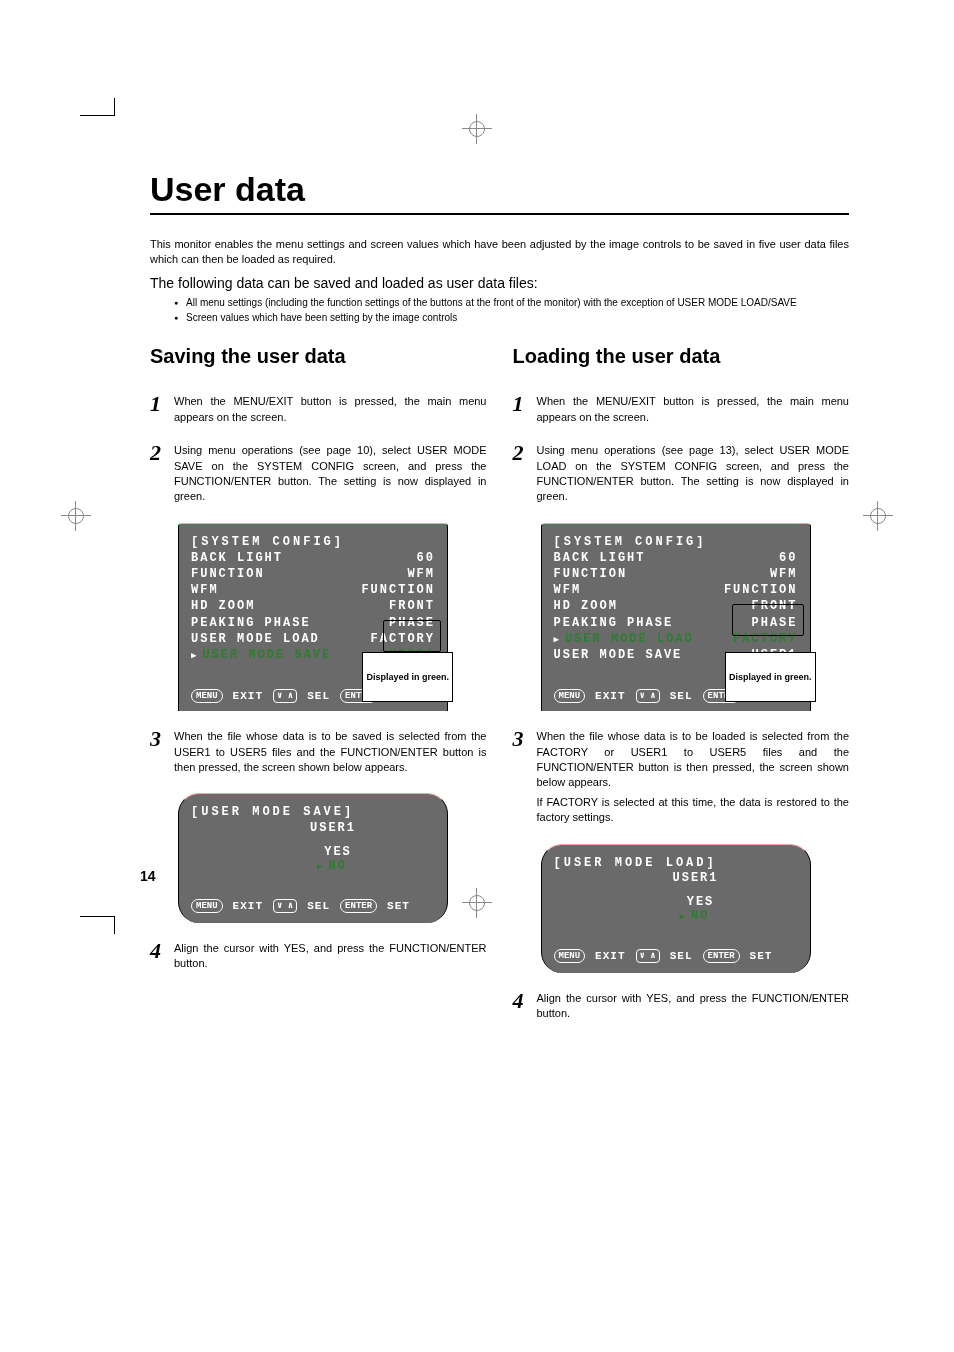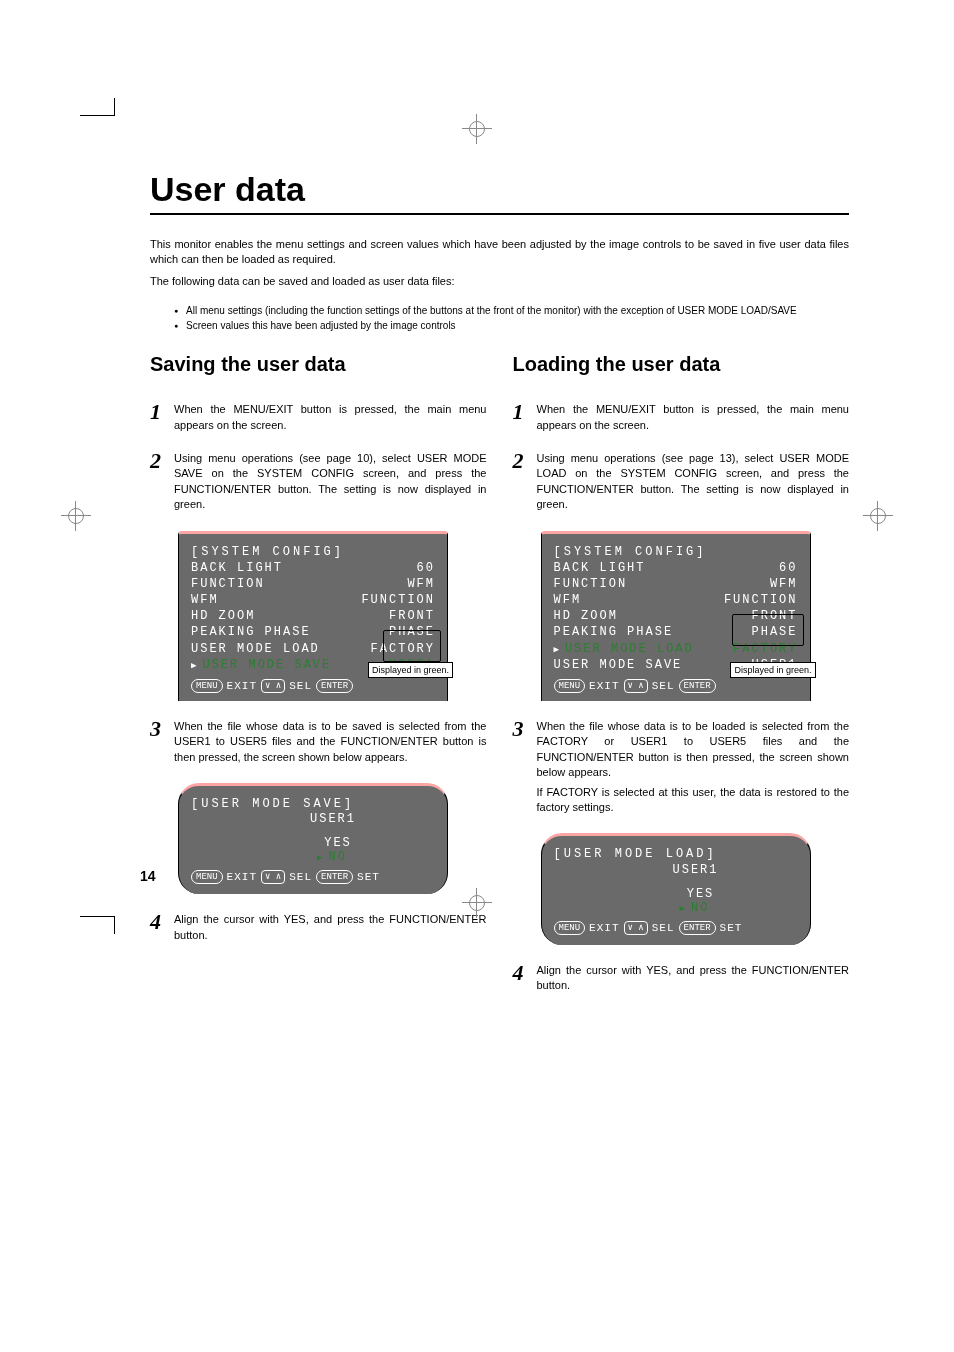--- a/index.html
+++ b/index.html
@@ -17,46 +17,46 @@
   .sidemark { position: absolute; top: 50%; transform: translateY(-50%); width: 22px; height: 22px; }
   .sidemark.left  { left: 65px; }
   .sidemark.right { right: 65px; }
   .sidemark::before, .sidemark::after { content: ""; position: absolute; background: #888; }
   .sidemark::before { left: 10px; top: -4px; width: 1px; height: 30px; }
   .sidemark::after  { top: 10px; left: -4px; height: 1px; width: 30px; }
   .sidemark .circ { position: absolute; left: 3px; top: 3px; width: 16px; height: 16px; border: 1px solid #888; border-radius: 50%; }
 
   h1 { font-size: 34px; font-weight: bold; border-bottom: 2px solid #000; padding-bottom: 4px; margin-bottom: 22px; }
   .intro { font-size: 11px; line-height: 1.4; text-align: justify; margin-bottom: 6px; }
-  .intro-sub { font-size: 11px; line-height: 1.4; margin-bottom: 14px; }
+  .intro-sub { font-size: 14px; line-height: 1.4; margin-bottom: 2px; }
   ul.bullets { list-style: none; padding-left: 24px; font-size: 10px; line-height: 1.5; }
   ul.bullets li { position: relative; padding-left: 12px; text-align: justify; }
   ul.bullets li::before { content: "●"; position: absolute; left: 0; font-size: 7px; top: 3px; }
 
   .columns { display: flex; gap: 26px; margin-top: 20px; }
   .col { flex: 1; }
   h2 { font-size: 20px; font-weight: bold; margin-bottom: 26px; }
 
   .step { display: flex; gap: 8px; margin-bottom: 18px; }
   .step-num { font-family: "Times New Roman", serif; font-style: italic; font-size: 22px; font-weight: bold; line-height: 0.9; min-width: 16px; }
   .step-text { font-size: 11px; line-height: 1.4; text-align: justify; flex: 1; }
   .step-sub { font-size: 11px; line-height: 1.4; margin-top: 4px; }
 
-  .osd { margin: 0 auto 18px 28px; width: 270px; background: #6a6a6a; color: #fff; font-family: "Courier New", monospace; font-size: 12px; letter-spacing: 2px; padding: 10px 12px 8px 12px; border-radius: 4px 4px 0 0; position: relative; border-top: 3px solid #fca5a5; border-left: 1px solid #000; border-right: 1px solid #000; }
+  .osd { margin: 0 auto 18px 28px; width: 270px; background: #6a6a6a; color: #fff; font-family: "Courier New", monospace; font-size: 12px; letter-spacing: 2px; padding: 10px 12px 8px 12px; border-radius: 4px 4px 0 0; position: relative; border-top: 1px solid #fca5a5; border-left: 1px solid #000; border-right: 1px solid #000; font-weight: bold; }
   .osd-row { display: flex; justify-content: space-between; white-space: pre; line-height: 1.35; }
   .osd-row .lbl, .osd-row .val { white-space: pre; }
   .osd-title { letter-spacing: 3px; }
   .ptr::before { content: "▶"; font-size: 9px; margin-right: 4px; color: #fff; }
   .green-ptr::before { color: #2e7d32; }
   .green { color: #2e7d32; }
-  .osd-bottom { margin-top: 6px; display: flex; gap: 4px; align-items: center; font-size: 11px; letter-spacing: 1px; }
+  .osd-bottom { margin-top: 26px; display: flex; gap: 10px; align-items: center; font-size: 11px; letter-spacing: 1px; }
   .keycap { display: inline-block; border: 1px solid #fff; border-radius: 7px; padding: 0 4px; font-size: 9px; letter-spacing: 0; line-height: 12px; }
   .keycap-wide { border-radius: 4px; padding: 0 3px; }
   .hl { position: absolute; border: 1px solid #000; border-radius: 2px; background: rgba(255,255,255,0); }
-  .hl-label { position: absolute; background: #fff; color: #000; font-family: Arial, Helvetica, sans-serif; font-size: 9px; letter-spacing: 0; padding: 2px 3px; border: 1px solid #000; white-space: nowrap; }
+  .hl-label { position: absolute; background: #fff; color: #000; font-family: Arial, Helvetica, sans-serif; font-size: 9px; letter-spacing: 0; padding: 19px 3px; border: 1px solid #000; white-space: nowrap; }
 
   .osd.small { padding: 10px 12px; border-radius: 21px; }
   .osd .center { text-align: center; display: block; }
 
   .pnum { position: absolute; left: 140px; bottom: 148px; font-size: 14px; font-weight: bold; }
 </style>
 </head>
 <body>
 
 <div class="page">
@@ -74,21 +74,21 @@
   <div class="sidemark right">
       <div class="circ"></div>
     </div>
 
   <h1>User data</h1>
 
   <p class="intro">This monitor enables the menu settings and screen values which have been adjusted by the image controls to be saved in five user data files which can then be loaded as required.</p>
   <p class="intro-sub">The following data can be saved and loaded as user data files:</p>
   <ul class="bullets">
     <li>All menu settings (including the function settings of the buttons at the front of the monitor) with the exception of USER MODE LOAD/SAVE</li>
-    <li>Screen values this have been adjusted by the image controls</li>
+    <li>Screen values which have been setting by the image controls</li>
   </ul>
 
   <div class="columns">
 
     <div class="col">
       <h2>Saving the user data</h2>
 
       <div class="step">
         <div class="step-num">1</div>
         <div class="step-text">When the MENU/EXIT button is pressed, the main menu appears on the screen.</div>
@@ -176,21 +176,21 @@
           <span class="keycap keycap-wide">∨ ∧</span>
             <span>SEL</span>
           <span class="keycap">ENTER</span>
         </div>
       </div>
 
       <div class="step">
         <div class="step-num">3</div>
         <div class="step-text">
           <span>When the file whose data is to be loaded is selected from the FACTORY or USER1 to USER5 files and the FUNCTION/ENTER button is then pressed, the screen shown below appears.</span>
-          <div class="step-sub">If FACTORY is selected at this user, the data is restored to the factory settings.</div>
+          <div class="step-sub">If FACTORY is selected at this time, the data is restored to the factory settings.</div>
         </div>
       </div>
 
       <div class="osd small">
         <div class="osd-row osd-title"><span class="lbl">[USER MODE LOAD]</span></div>
         <span class="center" style="padding-left:40px;">USER1</span>
         <div style="height:10px;"></div>
         <span class="center" style="padding-left:50px;">YES</span>
         <span class="center green" style="padding-left:38px;"><span class="ptr green-ptr"></span><span>NO</span></span>
         <div class="osd-bottom">

